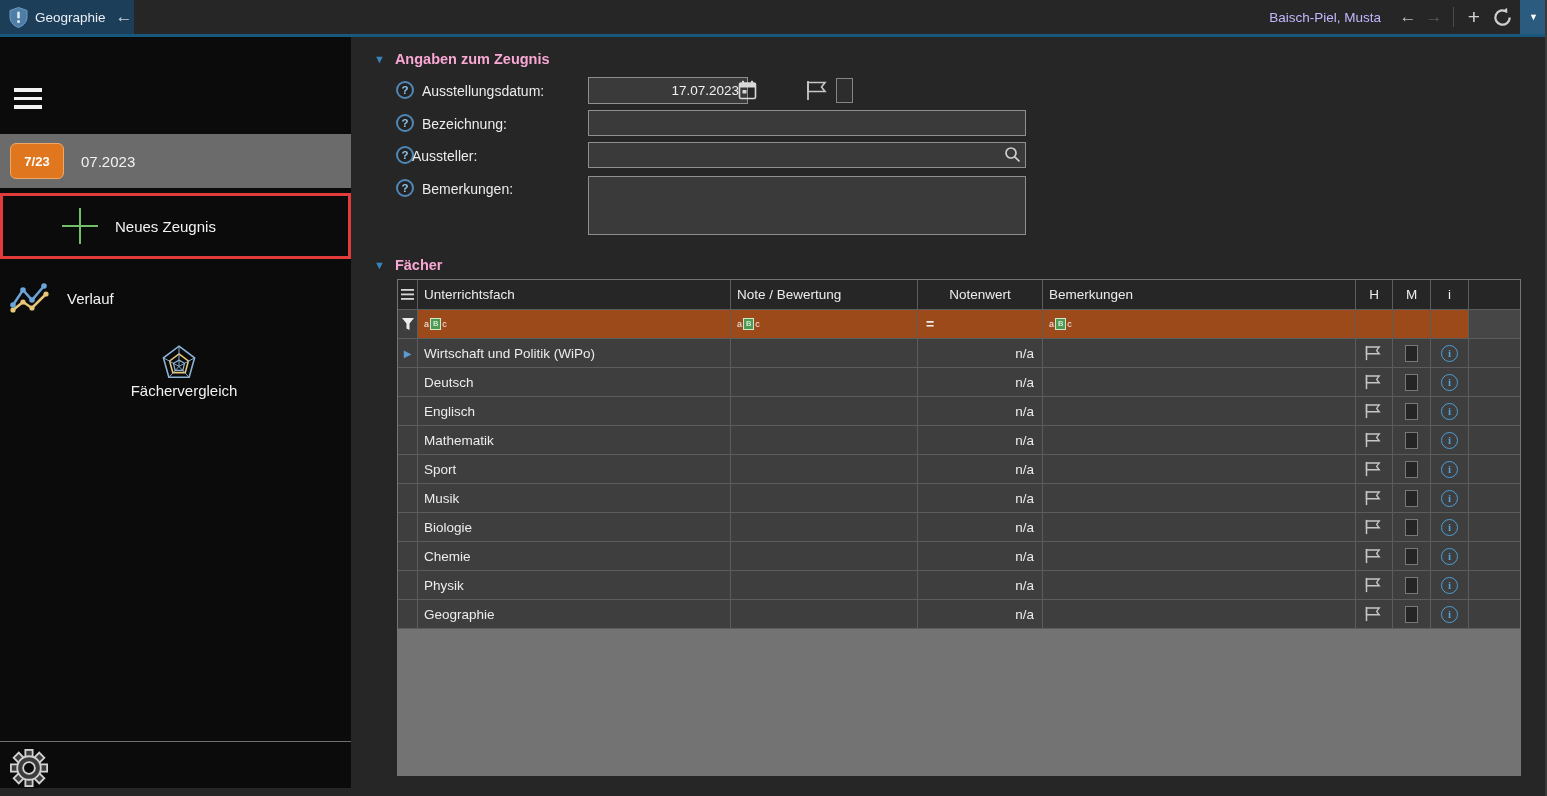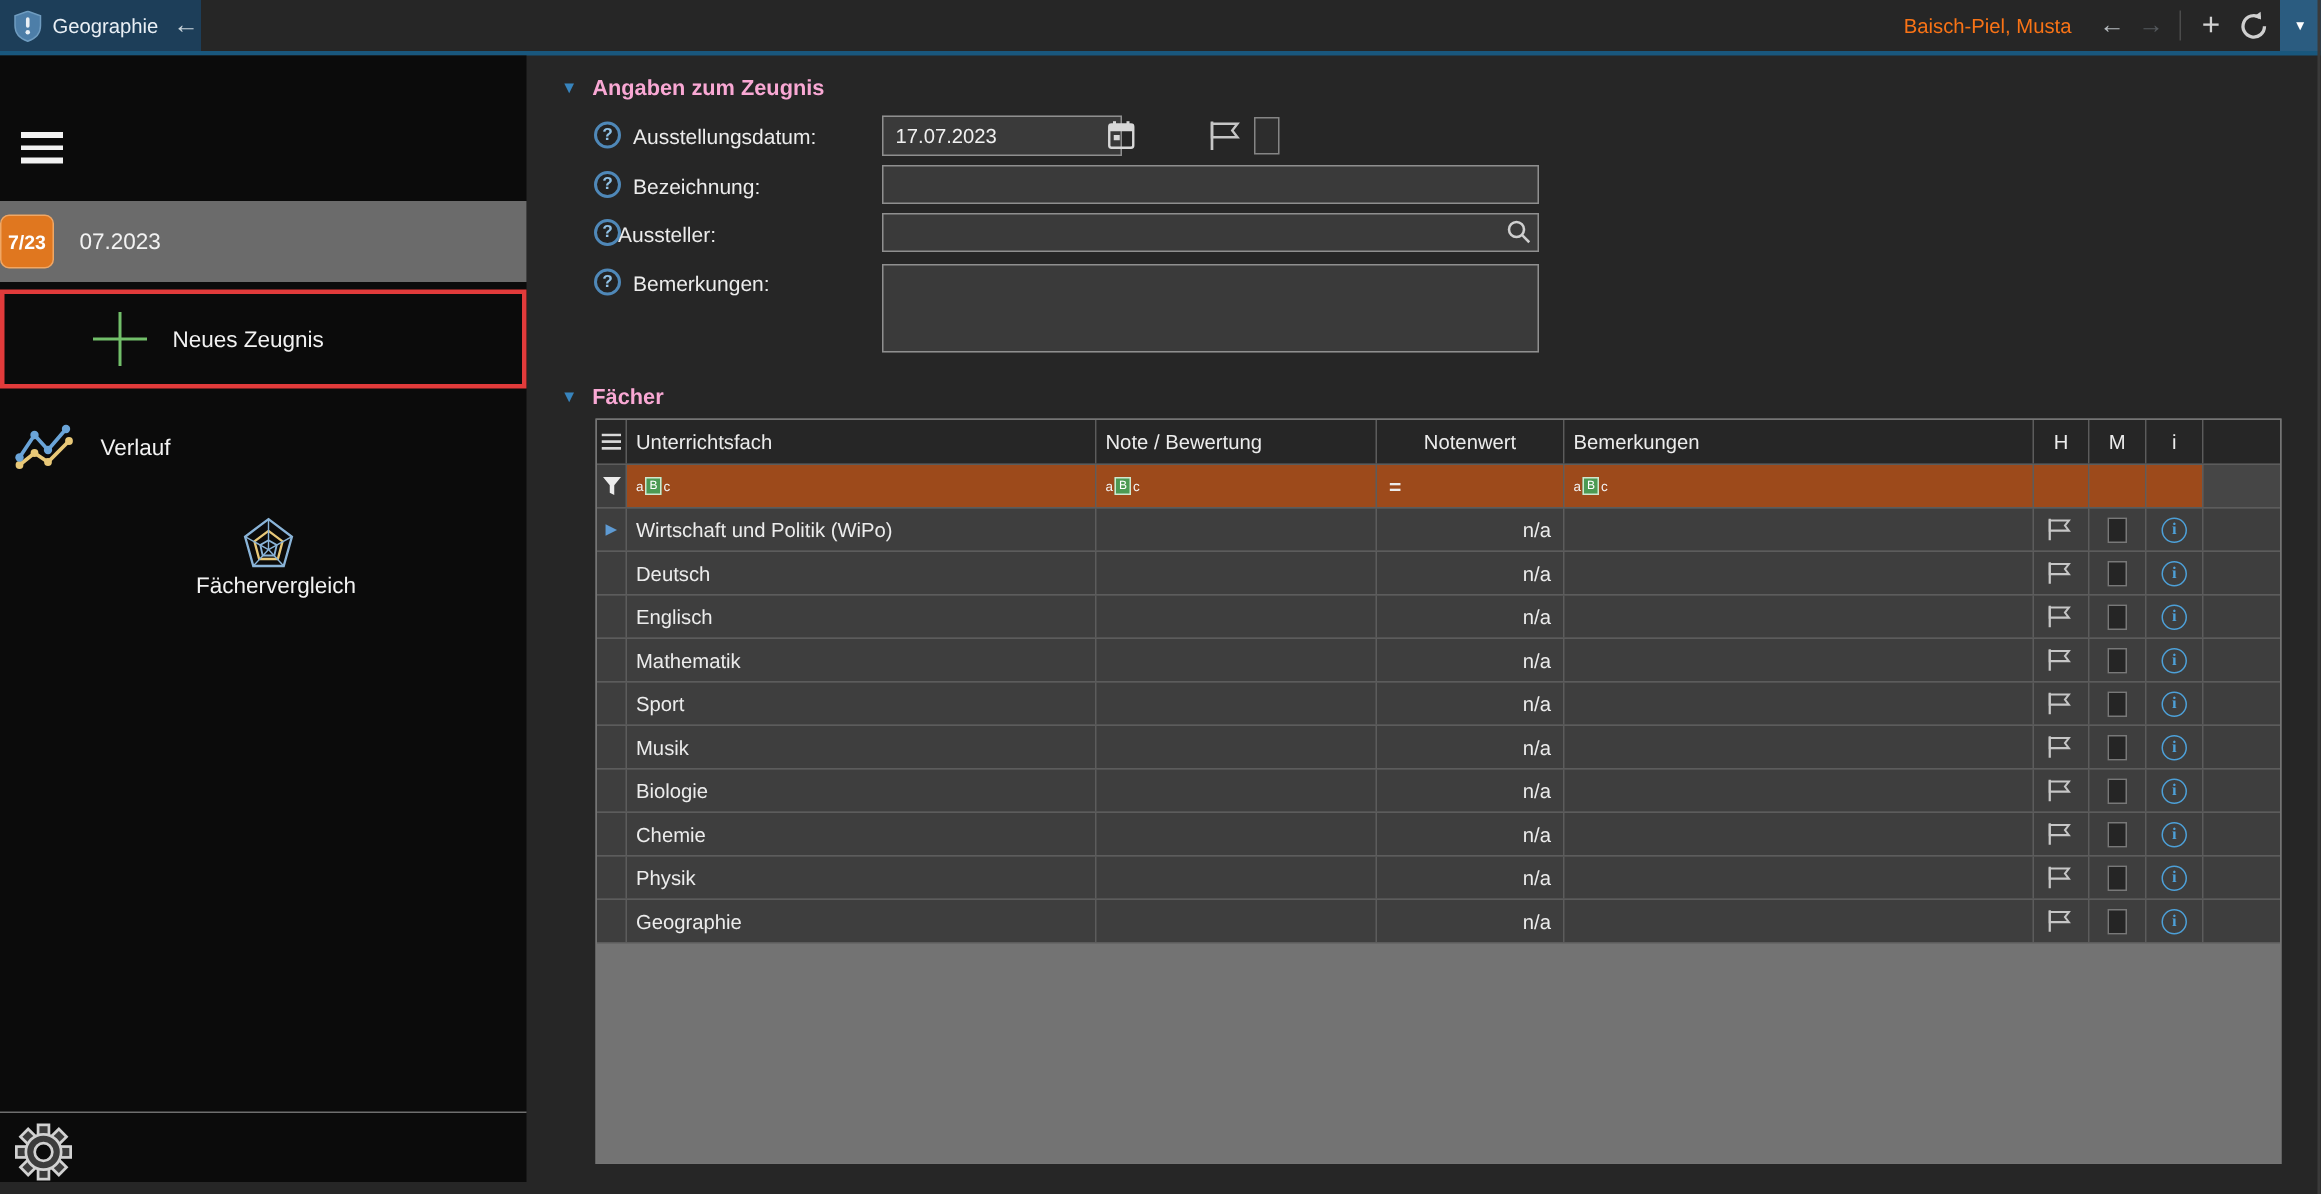--- a/index.html
+++ b/index.html
@@ -8,36 +8,36 @@
 
   
   #topbar { position:absolute; left:0; top:0; width:1547px; height:34px; background:#262626; }
   #blue-line { position:absolute; left:0; top:34px; width:1547px; height:3px; background:#19577d; }
   #tab { position:absolute; left:0; top:0; width:134px; height:34px; background:#1d3e59;
          display:flex; align-items:center; }
   #tab .shield { margin-left:9px; }
   #tab .tab-label { color:#e9eff5; font-size:13.5px; margin-left:7px; }
   #tab .tab-back { color:#c9d4dc; font-size:17px; margin-left:10px; }
   #tb-right { position:absolute; right:0; top:0; height:34px; display:flex; align-items:center; }
-  .tb-name { color:#f97316; font-size:13.5px; margin-right:14px;text-align:right; }
+  .tb-name { color:#c4b5fd; font-size:13.5px; margin-right:14px;text-align:right; }
   .tb-arrow { font-size:17px; width:26px; text-align:center; }
   .tb-arrow.on { color:#b6bbbf; } .tb-arrow.off { color:#54585c; }
   .tb-sep { width:1px; height:20px; background:#4b4b4b; margin:0 6px; }
   .tb-plus { color:#d2d2d2; font-size:21px; width:28px; text-align:center; font-weight:400; }
   .tb-refresh { width:28px; display:flex; justify-content:center; }
   #tb-drop { width:27px; height:34px; background:#2b5c80; display:flex; align-items:center;
              justify-content:center; color:#fff; font-size:9px; margin-left:4px; }
 
   
   #sidebar { position:absolute; left:0; top:37px; width:351px; height:751px; background:#0b0b0b; }
   #hamburger { position:absolute; left:14px; top:51px; width:28px; height:24px; cursor:pointer; }
   #hamburger span { display:block; width:28px; height:3.5px; background:#f2f2f2; margin-bottom:5px; }
   .sb-item { position:absolute; left:0; width:351px; display:flex; align-items:center; }
   #sb-period { top:97px; height:54px; background:#6b6b6b; }
-  #sb-badge { width:36px; height:36px; background:#e0771f; border:1.5px solid #f0a765;
+  #sb-badge { width:54px; height:36px; margin-left:10px; background:#e0771f; border:1.5px solid #f0a765;
               border-radius:6px; color:#fff; font-weight:bold; font-size:13px;
               display:flex; align-items:center; justify-content:center; }
   .sb-label { color:#f2f2f2; font-size:15px; margin-left:17px; }
   #sb-new { top:156px; height:66px; border:3px solid #e23b3b; background:#0b0b0b;padding-left:47px; }
   .plus-icon { width:36px; height:36px; margin-left:12px; position:relative; }
   .plus-icon:before, .plus-icon:after { content:""; position:absolute; background:#72bf6a; }
   .plus-icon:before { left:0; top:17px; width:36px; height:2px; }
   .plus-icon:after { left:17px; top:0; width:2px; height:36px; }
   #sb-verlauf { top:236px; height:50px; }
   #sb-verlauf svg { margin-left:10px; }
@@ -192,21 +192,21 @@
   </svg>
 </div>
 
 <div class="section-head" style="left:374px; top:51px;">
   <span class="section-tri">▼</span>
   <span class="section-title">Angaben zum Zeugnis</span>
 </div>
 
 <div class="help" style="left:396px; top:81px;">?</div>
 <div class="flabel" style="left:422px; top:83px;">Ausstellungsdatum:</div>
-<input class="finput" style="left: 588px; top: 77px; width: 160px; height: 27px;" value="17.07.2023">
+<input class="finput" style="left: 588px; top: 77px; width: 160px; height: 27px; text-align: right;" value="17.07.2023">
 <span class="in-icon" style="left:738px; top:80px;">
   <svg width="19" height="20" viewBox="0 0 19 20">
     <rect x="1.5" y="3" width="16" height="15.5" rx="1.5" fill="none" stroke="#d8d8d8" stroke-width="1.6"></rect>
     <rect x="1.5" y="3" width="16" height="4.5" fill="#d8d8d8"></rect>
     <rect x="4" y="0.8" width="2" height="4" fill="#d8d8d8"></rect>
     <rect x="13" y="0.8" width="2" height="4" fill="#d8d8d8"></rect>
     <rect x="4.5" y="10" width="4" height="3.5" fill="#d8d8d8"></rect>
   </svg>
 </span>
 <span class="in-icon" style="left:806px; top:80px;">

